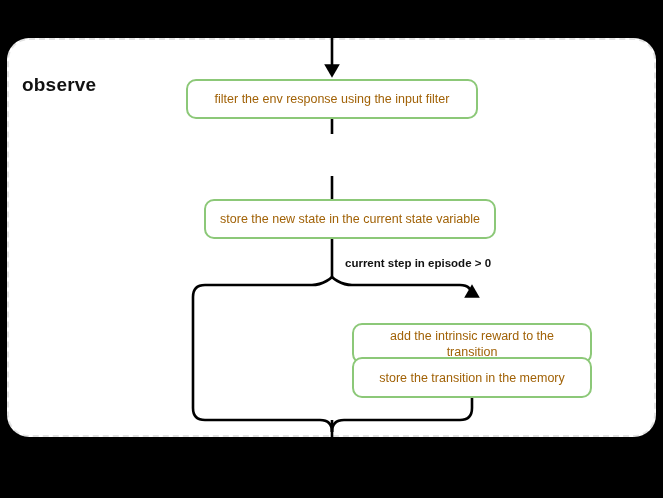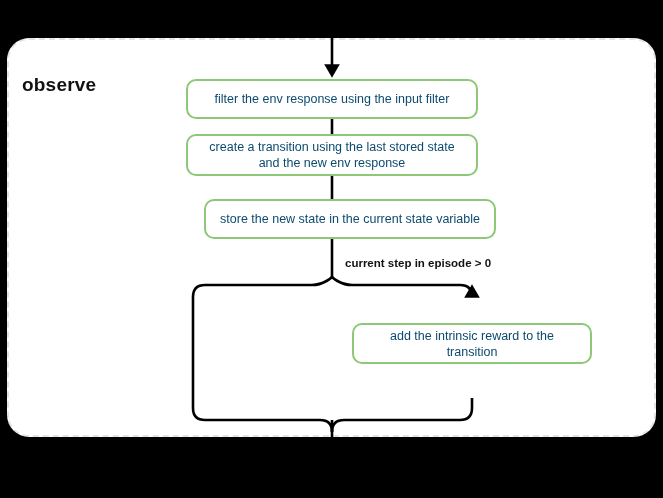--- a/index.html
+++ b/index.html
@@ -58,21 +58,21 @@
   .node {
     position: absolute;
     box-sizing: border-box;
     background: #ffffff;
     border: 2.5px solid #8cc878;
     border-radius: 10px;
     display: flex;
     align-items: center;
     justify-content: center;
     text-align: center;
-    color: #0c4a6e;
+    color: #a16207;
     font-size: 12.5px;
     line-height: 1.28;
     padding: 4px 10px;
   }
 
   #node-filter       { left: 186px; top:  79px; width: 292px; height: 40px; }
   #node-create       { left: 186px; top: 134px; width: 292px; height: 42px; }
   #node-store-state  { left: 204px; top: 199px; width: 292px; height: 40px; }
   #node-intrinsic    { left: 352px; top: 299px; width: 240px; height: 41px; margin-top: 24px; }
   #node-store-memory { left: 352px; top: 357px; width: 240px; height: 41px; }
@@ -121,22 +121,22 @@
 
     <path d="M472,340 L472,357" stroke="#000000" stroke-width="2.6" fill="none"></path>
 
     <path d="M472,398 L472,408 C472,416 468,420 460,420 L344,420 C336,420 332,424 332,432" stroke="#000000" stroke-width="2.6" fill="none"></path>
 
     <path d="M332,420 L332,452" stroke="#000000" stroke-width="2.6" fill="none"></path>
   </svg>
 
   <div class="node" id="node-filter">filter the env response using the input filter</div>
 
-  <div class="node" id="node-create">create a transition using the last stored state and the new env response</div>
 
   <div class="node" id="node-store-state">store the new state in the current state variable</div>
 
   <div class="node" id="node-intrinsic">add the intrinsic reward to the transition</div>
 
+  <div class="node" id="node-store-memory">store the transition in the memory</div>
 
   <div id="branch-label">current step in episode &gt; 0</div>
 
 </div>
 
 </body></html>

